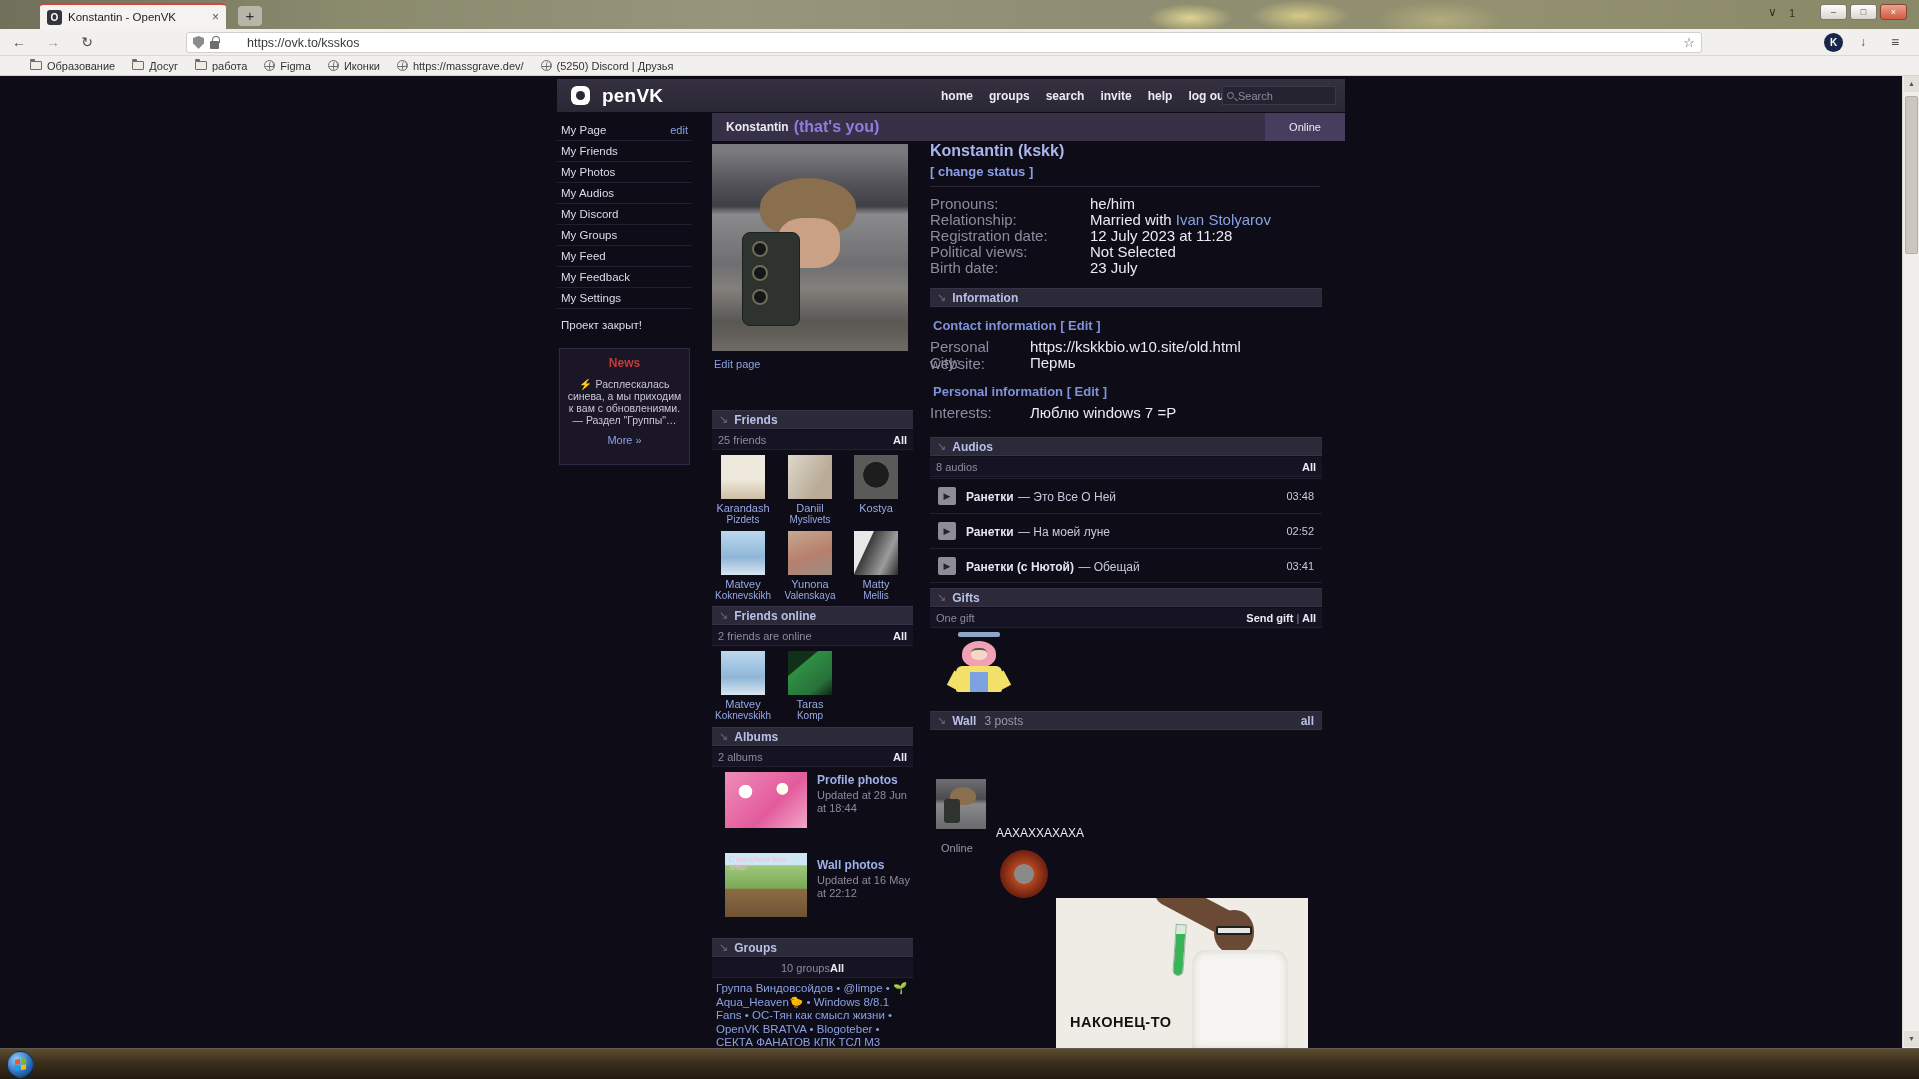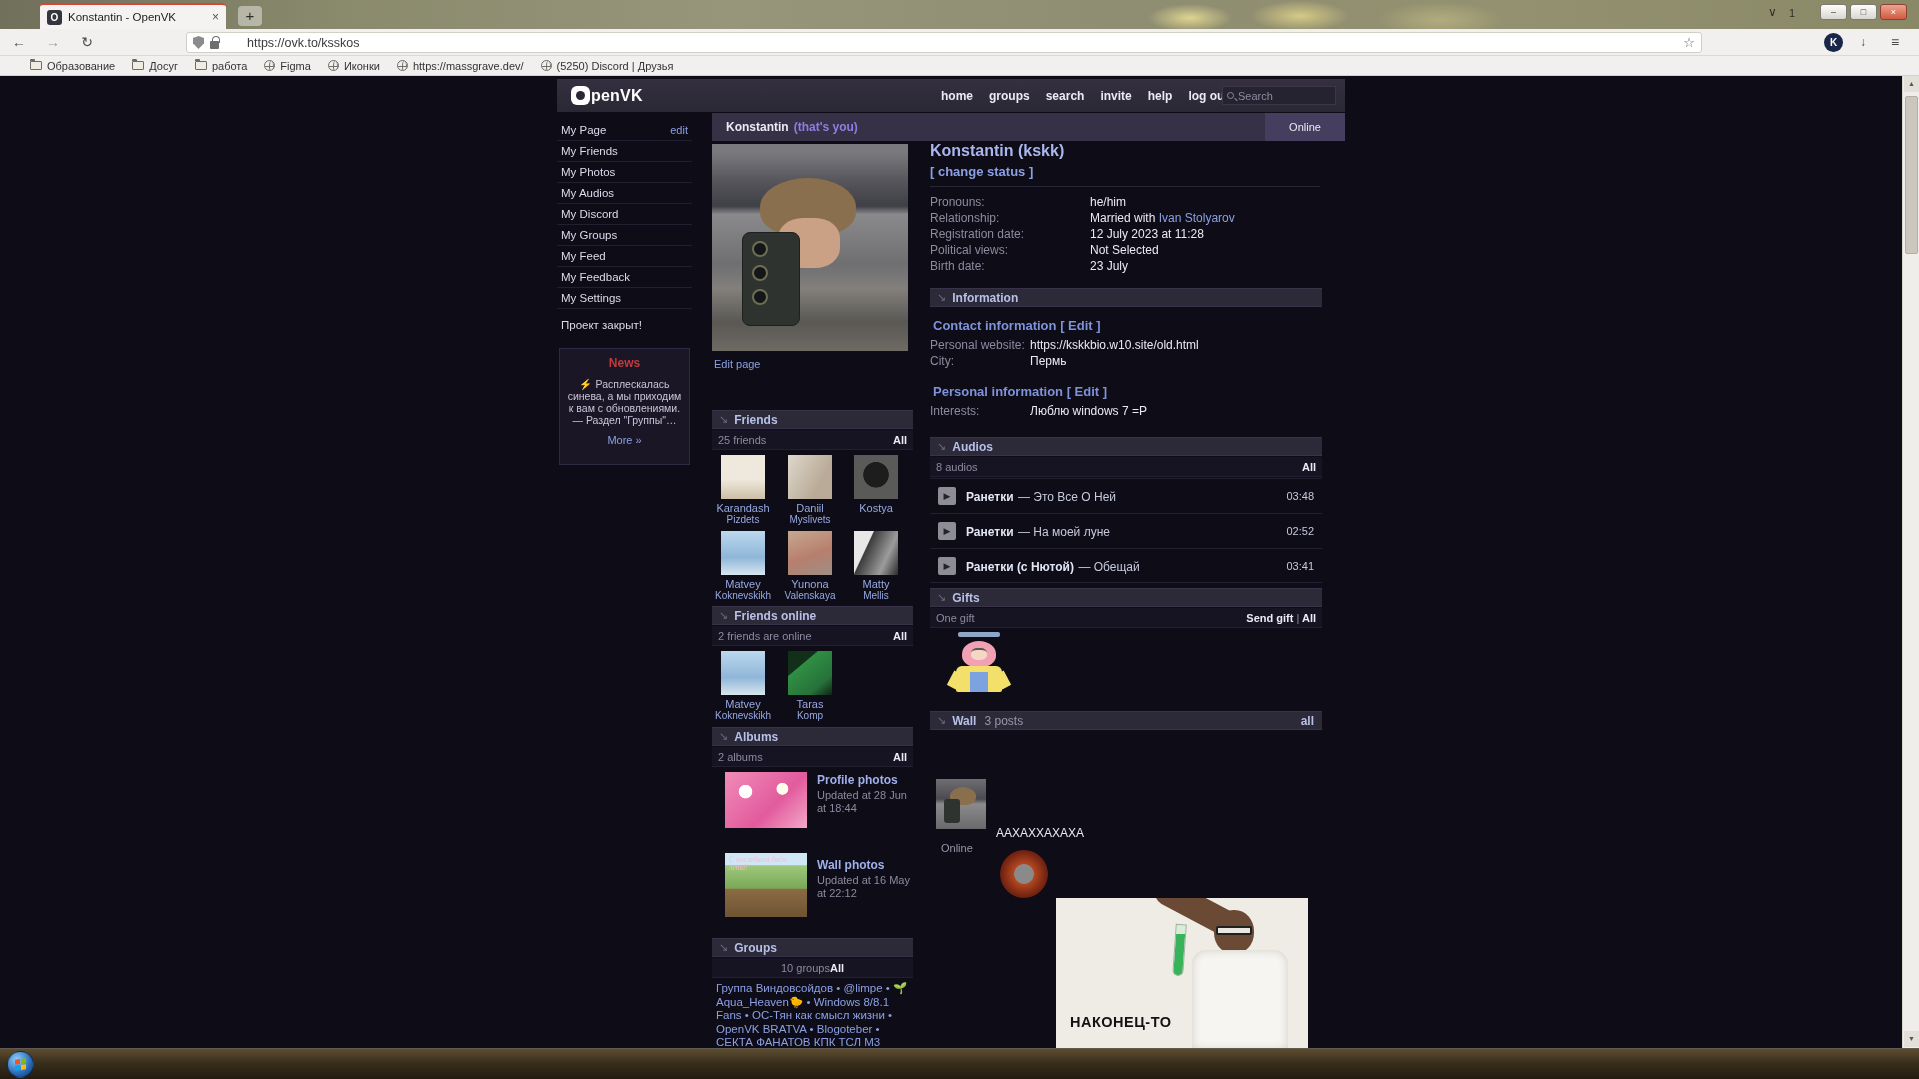--- a/index.html
+++ b/index.html
@@ -52,34 +52,34 @@
   .globe-glyph::before { content:""; position:absolute; left:4px; top:-1px; width:3px; height:13px; border-left:1px solid #6d6d66; border-right:1px solid #6d6d66; border-radius:50%; }
   .globe-glyph::after { content:""; position:absolute; left:-1px; top:5px; width:13px; border-top:1px solid #6d6d66; }
 
   
   .page { position:absolute; left:0; top:76px; width:1919px; height:972px; background:#0e0c17; overflow:hidden; }
   .vkheader { position:absolute; left:557px; top:3px; width:788px; height:33px;
     background:linear-gradient(#34303f,#2b2836); display:flex; align-items:center; }
   .logo-o { width:19px; height:19px; background:#fff; border-radius:6px; position:relative; margin-left:14px; }
   .logo-o::after { content:""; position:absolute; left:5px; top:5px; width:9px; height:9px; border-radius:50%;
     background:#2b2836; }
-  .logotext { color:#fff; font-weight:bold; font-size:16px; margin-left:1px; letter-spacing:.2px; }
+  .logotext { color:#fff; font-weight:bold; font-size:19px; margin-left:12px; letter-spacing:.2px; }
   .vknav { position:absolute; left:384px; top:0; height:33px; display:flex; align-items:center; gap:16px; }
   .vknav span { color:#eceaf4; font-weight:bold; font-size:12px; }
   .vksearch { position:absolute; left:665px; top:7px; width:114px; height:19px; background:#262330;
     border:1px solid #3c3748; display:flex; align-items:center; padding:0 4px; gap:4px; }
   .mag { width:7px; height:7px; border:1.5px solid #8b87a0; border-radius:50%; position:relative; }
   .mag::after { content:""; position:absolute; left:6px; top:6px; width:4px; border-top:1.5px solid #8b87a0; transform:rotate(45deg); }
   .vksearch input { background:transparent; border:none; outline:none; color:#bdb9cc; font-size:11px; width:86px; font-family:"Liberation Sans",sans-serif; }
   .vksearch input::placeholder { color:#8e8aa0; }
 
   .subheader { position:absolute; left:712px; top:37px; width:633px; height:28px; background:#363147;
     display:flex; align-items:center; padding-left:14px; }
   .subheader .t1 { color:#eceaf4; font-weight:bold; font-size:12px; }
-  .subheader .t2 { color:#8f7ee0; font-weight:bold; font-size:12px; margin-left:5px; }
+  .subheader .t2 { color:#8f7ee0; font-weight:bold; font-size:16px; margin-left:5px; }
   .online-seg { position:absolute; left:1265px; top:37px; width:80px; height:28px; background:#453e5e;
     color:#eceaf4; font-size:11px; display:flex; align-items:center; justify-content:center; }
 
   .sidebar { position:absolute; left:557px; top:44px; width:135px; }
   .sbitem { height:21px; line-height:21px; border-bottom:1px solid #231f31; color:#dedbeb; font-size:11.5px;
     padding:0 4px; display:flex; justify-content:space-between; }
   .sbitem .edit { color:#8ba0e4; font-size:11px; }
   .sbclosed { height:21px; line-height:21px; color:#dedbeb; font-size:11.5px; padding:0 4px; margin-top:6px; }
   .newsbox { position:absolute; left:559px; top:272px; width:131px; height:117px; background:#1a1626;
     border:1px solid #2f2944; text-align:center; }
@@ -116,21 +116,21 @@
   .albumrow .thumb { position:absolute; }
   .alb-title { color:#9fb0ea; font-weight:bold; font-size:12px; }
   .alb-upd { color:#8e8aa0; font-size:11px; line-height:13px; margin-top:2px; }
 
   .groupstext { position:absolute; left:716px; top:906px; width:192px; color:#8ba0e4; font-size:11.5px; line-height:13.5px; }
 
   
   .pname { position:absolute; left:930px; top:66px; color:#a9b7ec; font-weight:bold; font-size:16px; }
   .pstatus { position:absolute; left:930px; top:88px; color:#8ba0e4; font-weight:bold; font-size:13px; }
   .pdivider { position:absolute; left:930px; top:110px; width:390px; border-top:1px solid #2a2638; }
-  .prow { position:absolute; left:930px; display:flex; font-size:12px; }
+  .prow { position:absolute; left:930px; display:flex; font-size:15px; }
   .prow .lbl { width:160px; color:#8e8aa0; }
   .prow .val { color:#eceaf4; }
   .prow .val a, .linkish { color:#8ba0e4; }
   .h2row { position:absolute; color:#7f92da; font-weight:bold; font-size:13px; }
   .trackrow { position:absolute; left:930px; width:392px; height:35px; border-top:1px solid #23202f;
     display:flex; align-items:center; gap:10px; padding:0 8px; }
   .playbtn { width:18px; height:18px; background:#8d8d96; border-radius:2px; color:#23232c; font-size:9px;
     display:flex; align-items:center; justify-content:center; }
   .tr-artist { color:#e3e6f4; font-weight:bold; font-size:12px; }
   .tr-song { color:#c6cadc; font-size:12px; }

